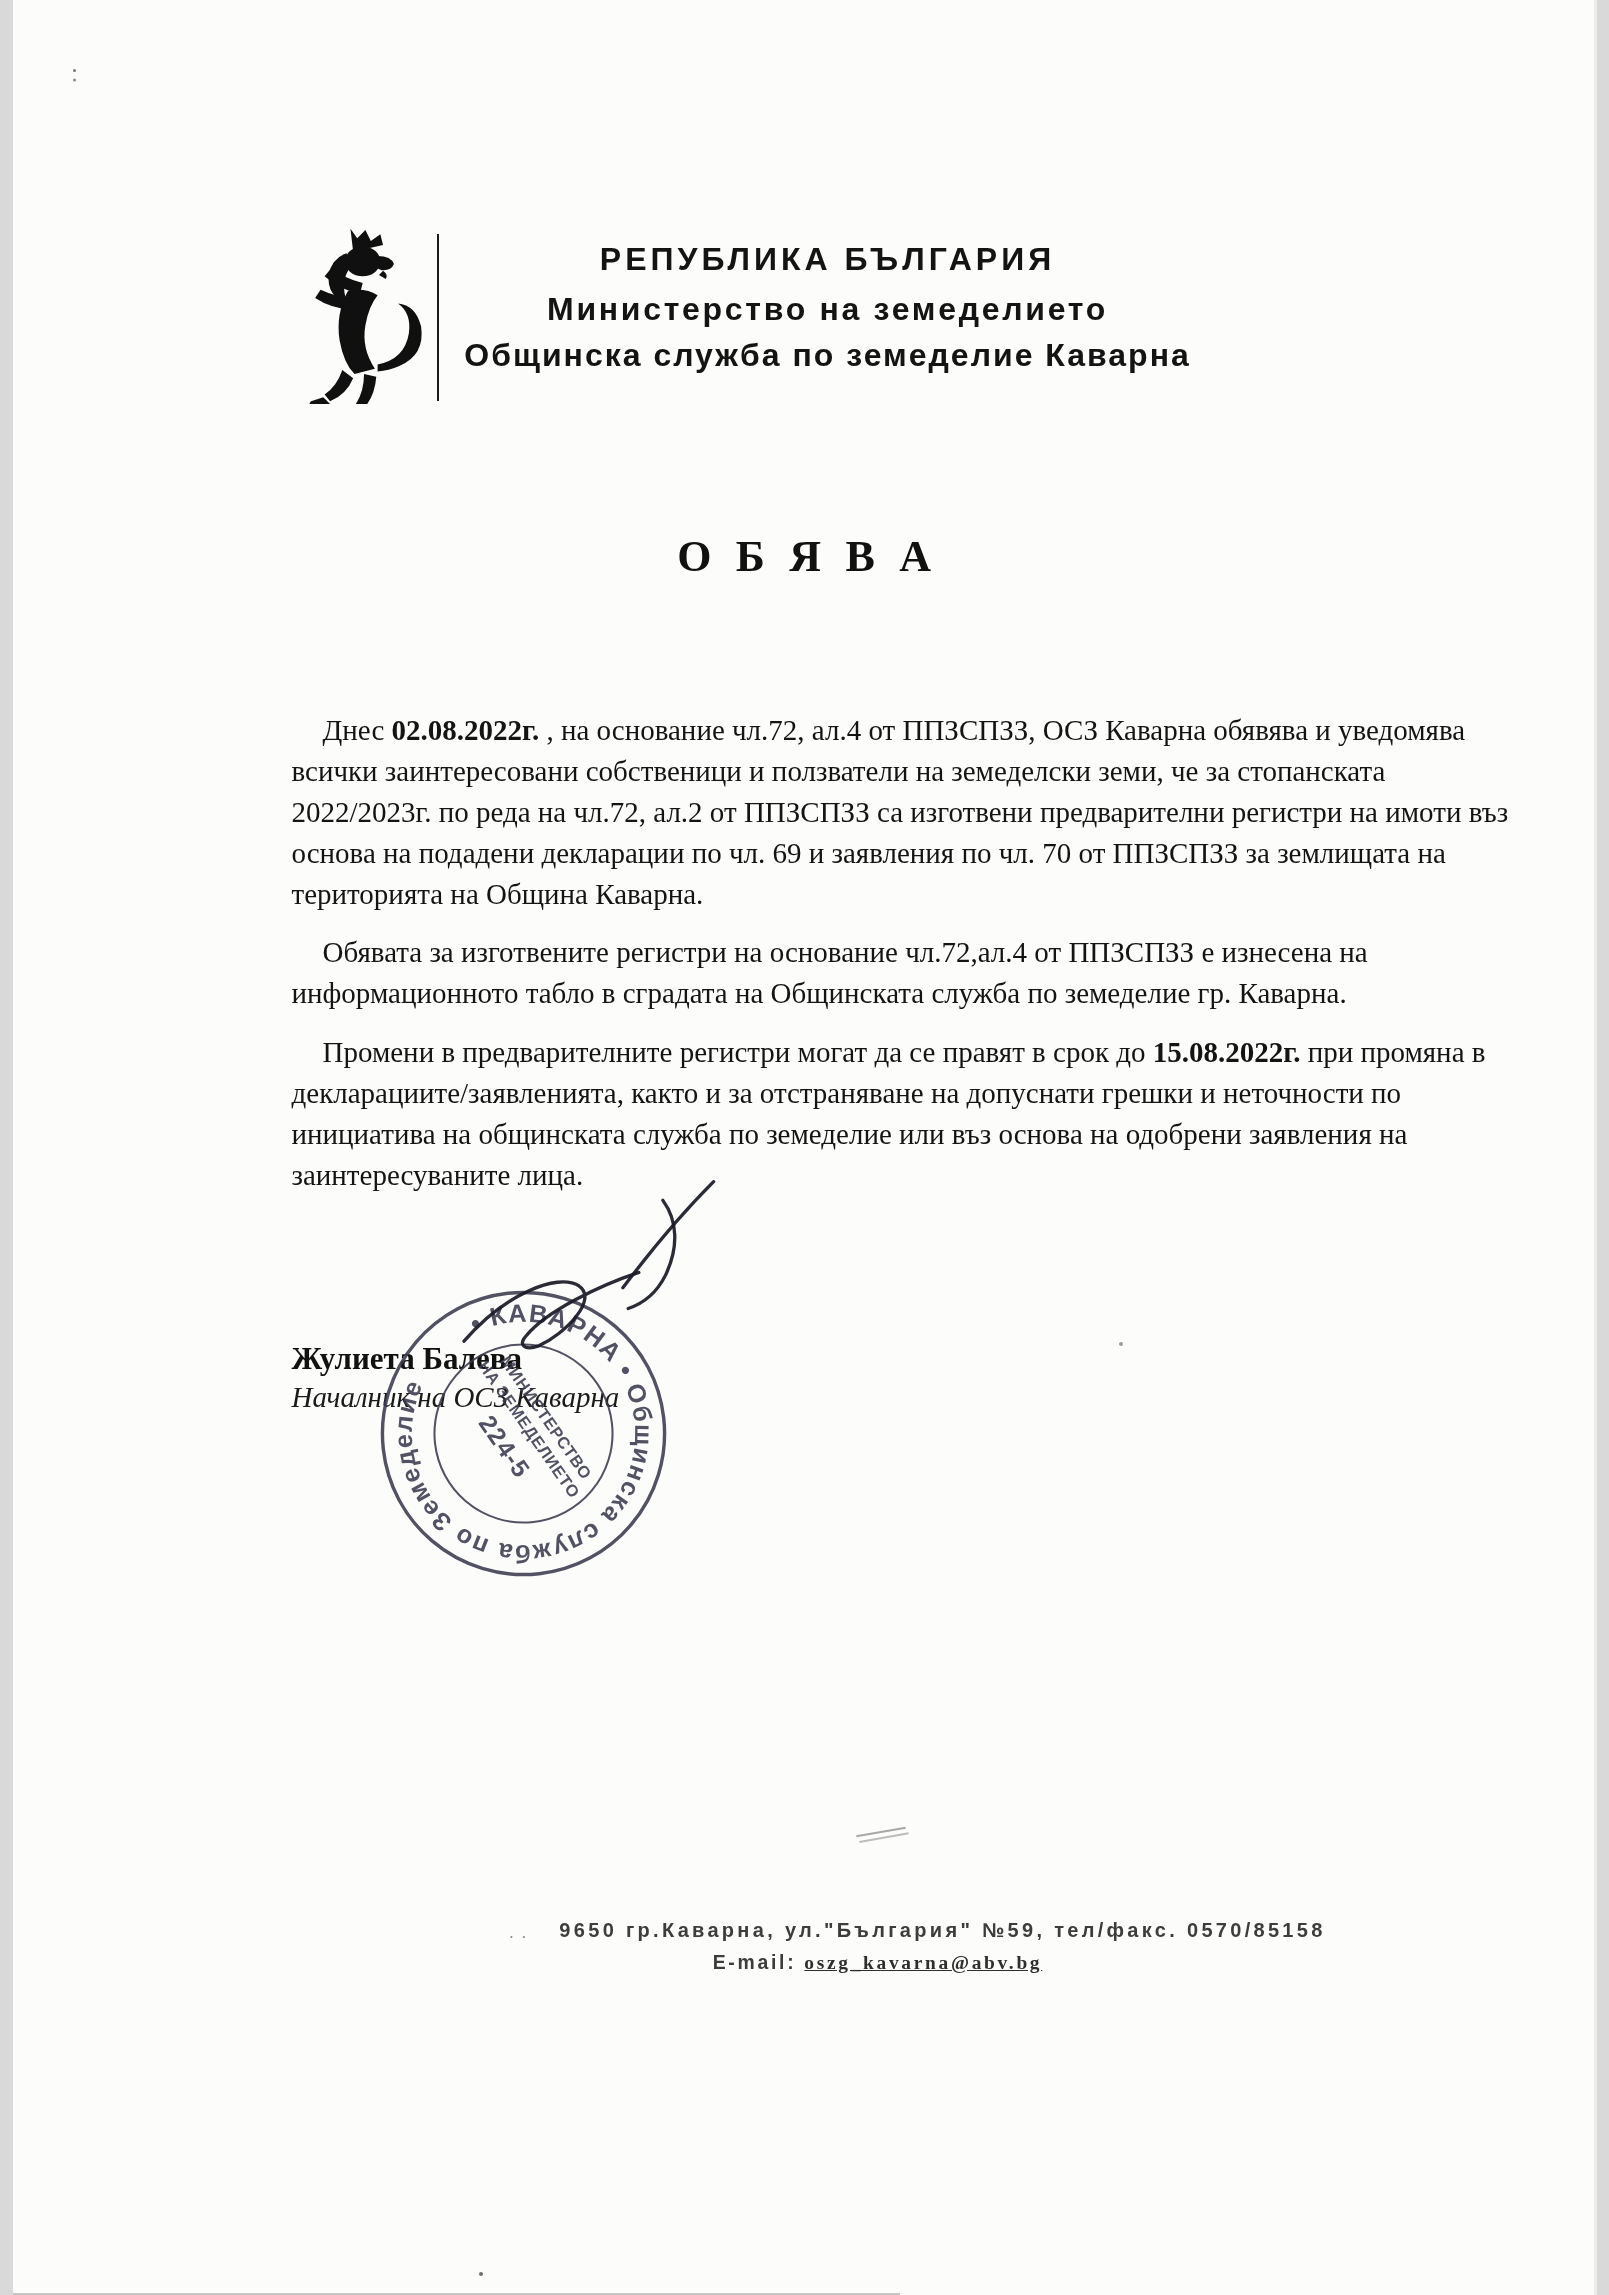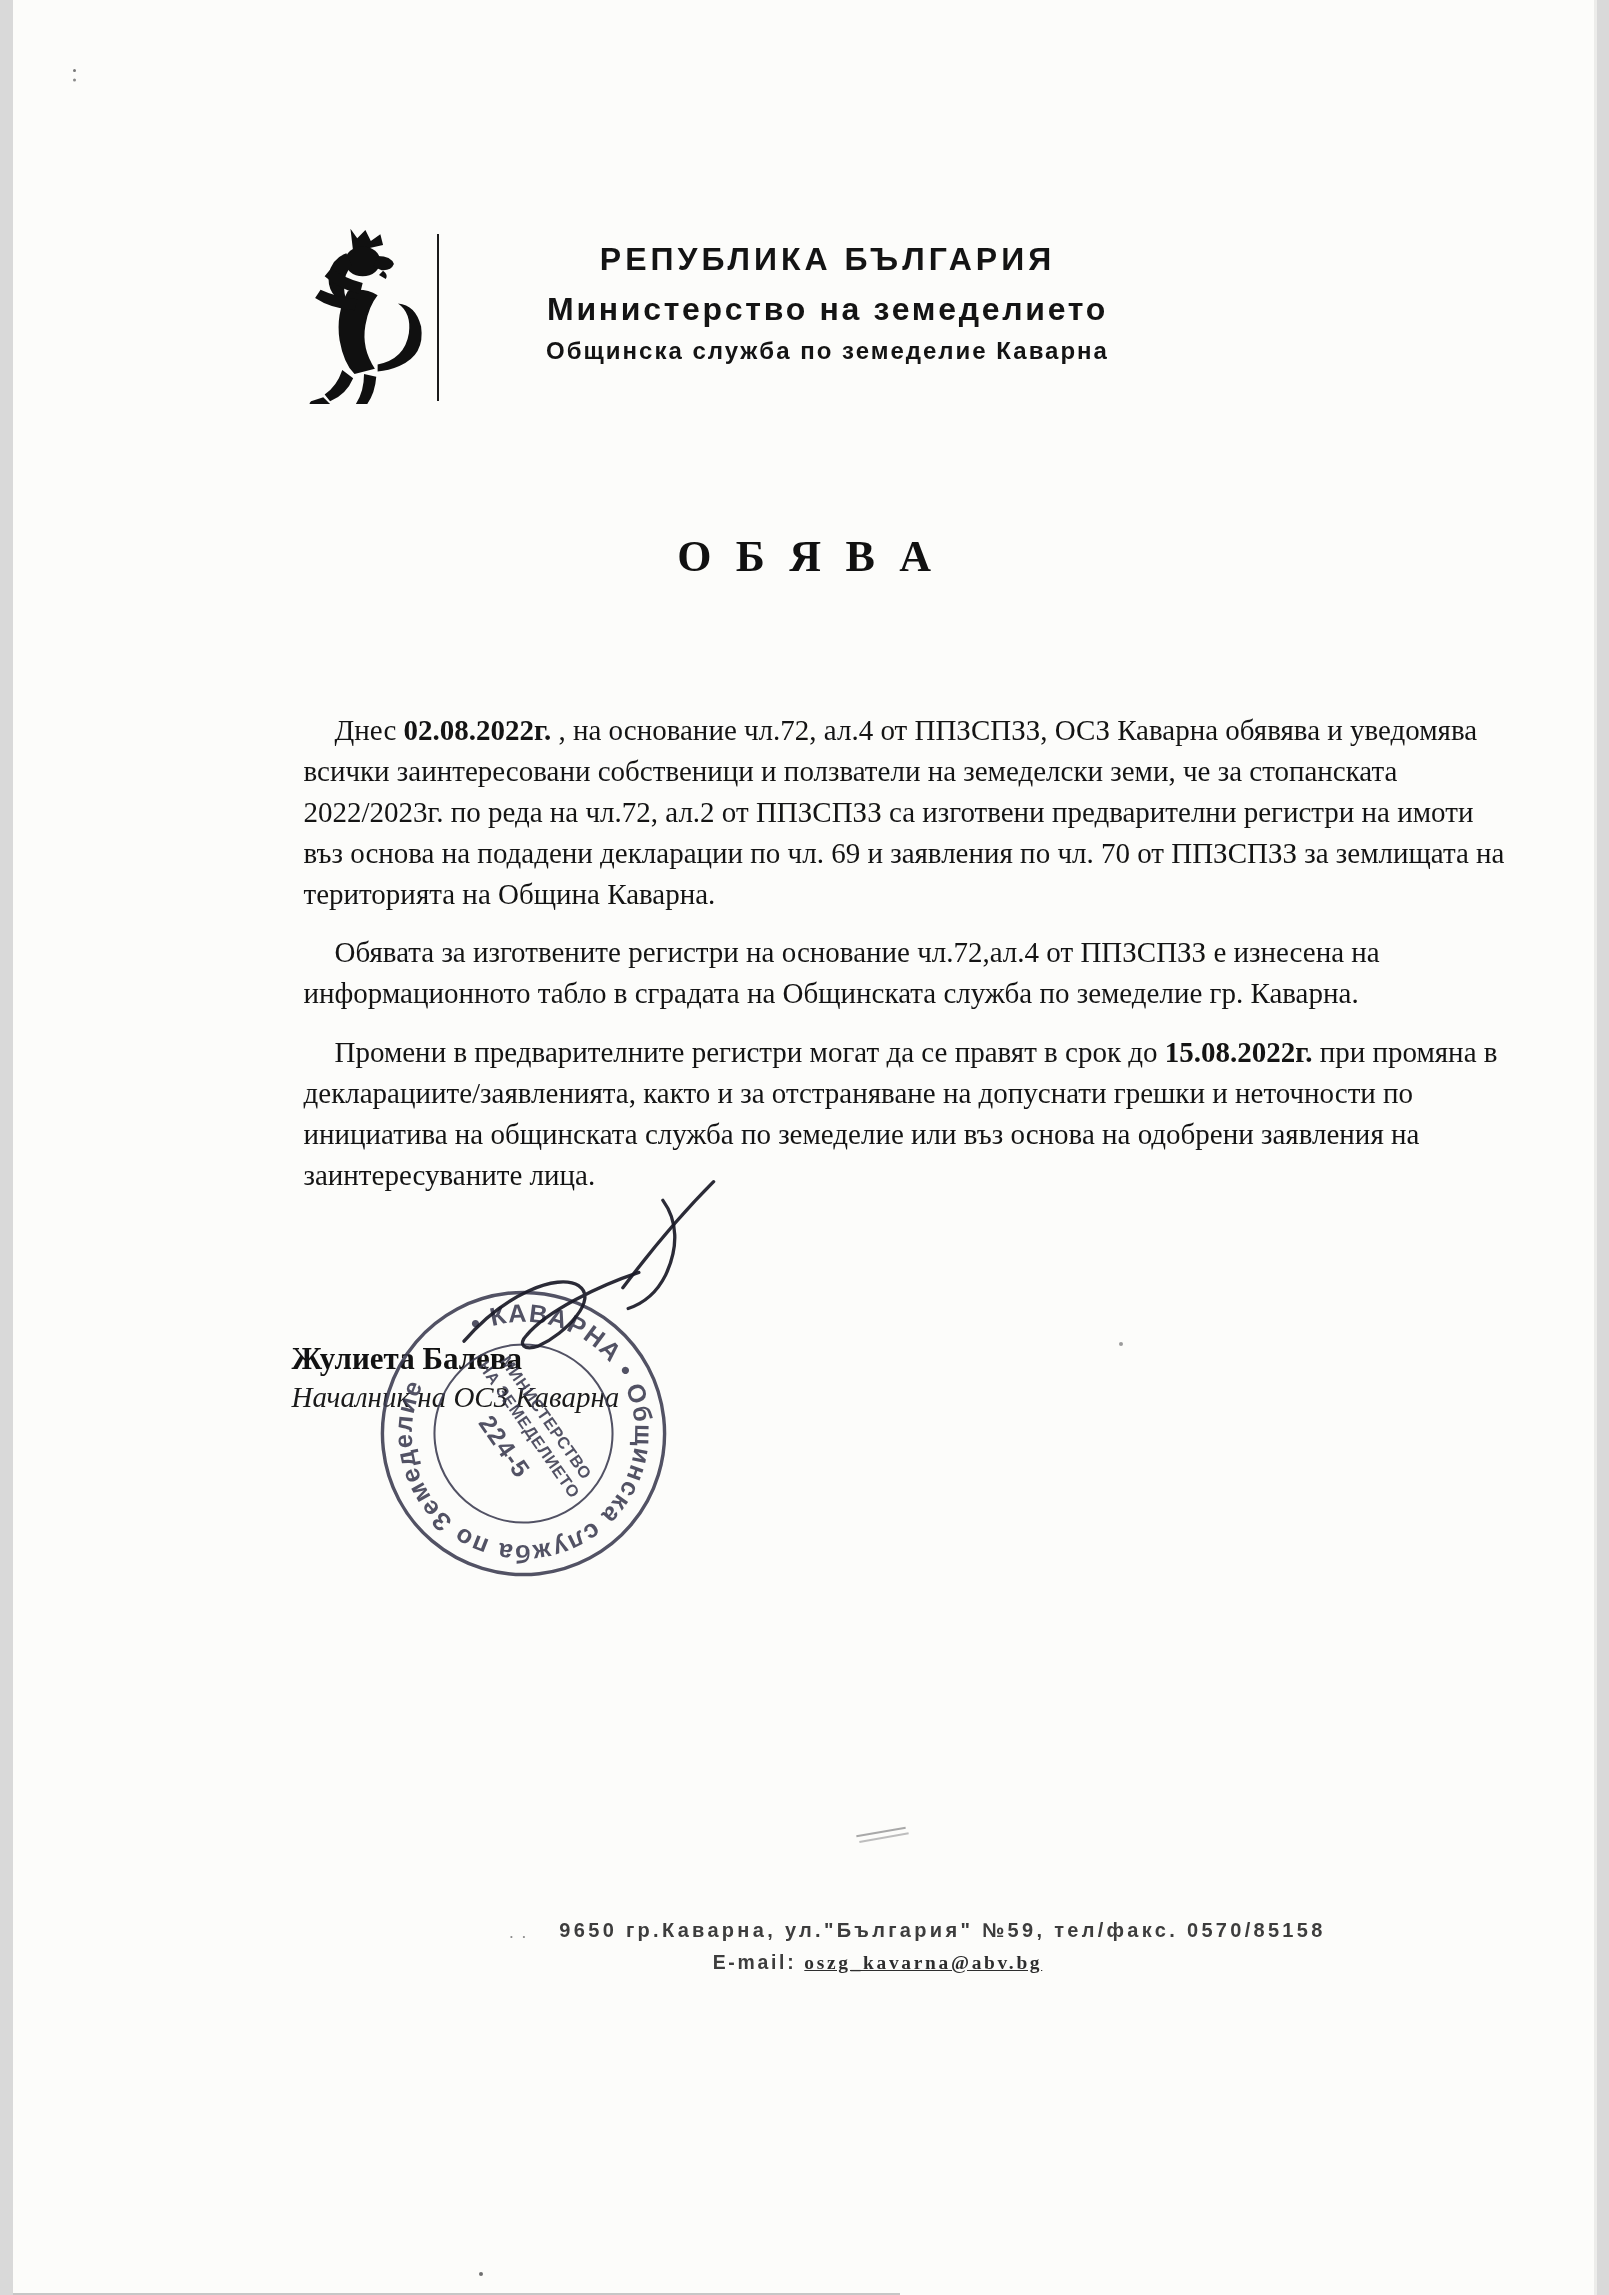--- a/index.html
+++ b/index.html
@@ -20,36 +20,36 @@
   .vrule { position:absolute; left:424px; top:234px; width:2px; height:167px; background:#1b1b1b; }
   .head-lines {
     position:absolute; left:394px; top:241px; width:842px;
     text-align:center;
     font-family:"Liberation Sans", sans-serif;
     font-weight:bold; color:#141414;
   }
   .head-country     { font-size:32px; letter-spacing:4px;  margin-bottom:13.4px; }
   .head-ministry    { font-size:32px; letter-spacing:2.7px;  margin-bottom:8.7px; }
   .head-directorate { font-size:28px; letter-spacing:2px;  margin-bottom:8.7px; }
-  .head-office      { font-size:24px; letter-spacing:2px;  }
+  .head-office      { font-size:32px; letter-spacing:2px;  }
 
   
   .doc-title {
     position:absolute; left:0; top:531px; width:1590px;
     text-align:center;
     font-size:44px; font-weight:bold; letter-spacing:6.7px;
     color:#111;
   }
 
   
   .body-text {
     position:absolute; left:279px; top:710px; width:1223px;
     font-size:29px; line-height:41px; color:#141414;
   }
-  .body-text p { text-indent:31px; margin-bottom:17.4px;margin-left:12px; }
+  .body-text p { text-indent:31px; margin-bottom:17.4px; }
   .b { font-weight:bold; }
 
   
   .sig-name { position:absolute; left:279px; top:1341px; font-size:31px; font-weight:bold; color:#121212; z-index:2; }
   .sig-role { position:absolute; left:279px; top:1381px; font-size:29px; font-style:italic; color:#1a1a1a; z-index:2; }
 
   
   .stamp {
     position:absolute; left:353px; top:1276px; width:315px; height:315px;
     transform:rotate(-28deg);

